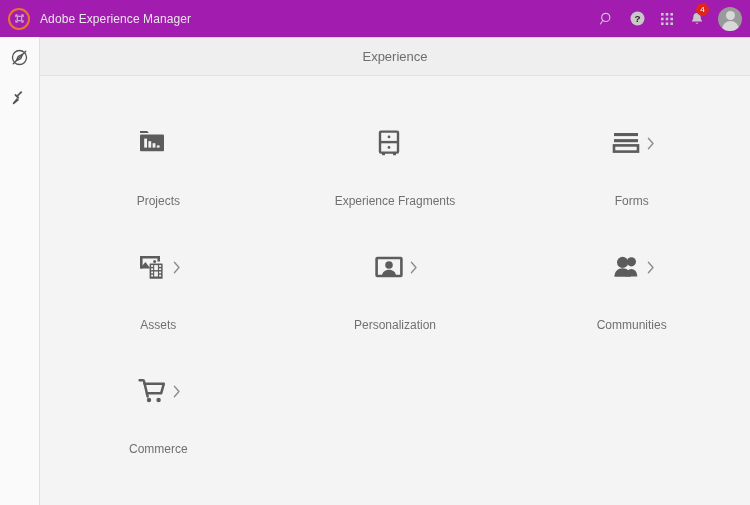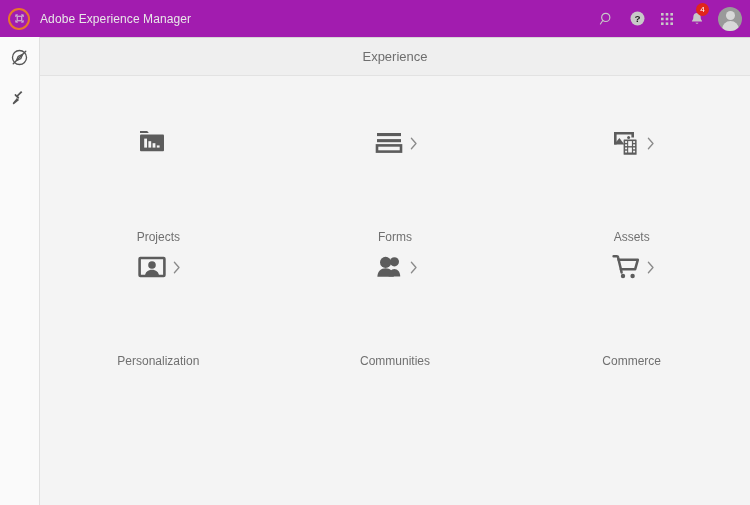--- a/index.html
+++ b/index.html
@@ -111,21 +111,21 @@
   .tile-grid {
     display: grid;
     grid-template-columns: repeat(3, 1fr);
     grid-auto-rows: 124px;
     padding-top: 44px;
   }
   .tile {
     display: flex;
     flex-direction: column;
     align-items: center;
-    justify-content: space-between;
+    justify-content: flex-start;
     cursor: pointer;
     user-select: none;
     gap: 15px;
   }
   .tile-iconrow {
     height: 46px;
     display: flex;
     align-items: center;
     justify-content: center;
     position: relative;
@@ -252,20 +252,38 @@
           <span class="chev hidden">
             <svg width="8" height="13" viewBox="0 0 8 13" aria-hidden="true">
               <path d="M1.4 1.2 6 6.5l-4.6 5.3" fill="none" stroke="#8a8a8a" stroke-width="1.3" stroke-linecap="round" stroke-linejoin="round"></path>
             </svg>
           </span>
         </div>
         <div class="tile-label">Projects</div>
       </div>
 
 
+      <div class="tile">
+        <div class="tile-iconrow">
+          <svg class="tile-icon" width="34" height="34" viewBox="0 0 34 34" aria-hidden="true">
+            <rect x="8" y="5.6" width="18" height="21" rx="1" fill="none" stroke="#5c5c5c" stroke-width="2.4"></rect>
+            <line x1="8" y1="16.1" x2="26" y2="16.1" stroke="#5c5c5c" stroke-width="2.4"></line>
+            <circle cx="17" cy="10.9" r="1.4" fill="#5c5c5c"></circle>
+            <circle cx="17" cy="21.4" r="1.4" fill="#5c5c5c"></circle>
+            <rect x="10" y="26.6" width="3" height="2.6" fill="#5c5c5c"></rect>
+            <rect x="21" y="26.6" width="3" height="2.6" fill="#5c5c5c"></rect>
+          </svg>
+          <span class="chev hidden">
+            <svg width="8" height="13" viewBox="0 0 8 13" aria-hidden="true">
+              <path d="M1.4 1.2 6 6.5l-4.6 5.3" fill="none" stroke="#8a8a8a" stroke-width="1.3" stroke-linecap="round" stroke-linejoin="round"></path>
+            </svg>
+          </span>
+        </div>
+        <div class="tile-label">Experience Fragments</div>
+      </div>
 
       <div class="tile">
         <div class="tile-iconrow">
           <svg class="tile-icon" width="34" height="34" viewBox="0 0 34 34" aria-hidden="true">
             <rect x="5" y="7" width="24" height="3.1" fill="#5c5c5c"></rect>
             <rect x="5" y="13.1" width="24" height="3.1" fill="#5c5c5c"></rect>
             <rect x="5" y="19.4" width="24" height="6.2" fill="none" stroke="#5c5c5c" stroke-width="2.6"></rect>
           </svg>
           <span class="chev">
             <svg width="8" height="13" viewBox="0 0 8 13" aria-hidden="true">

